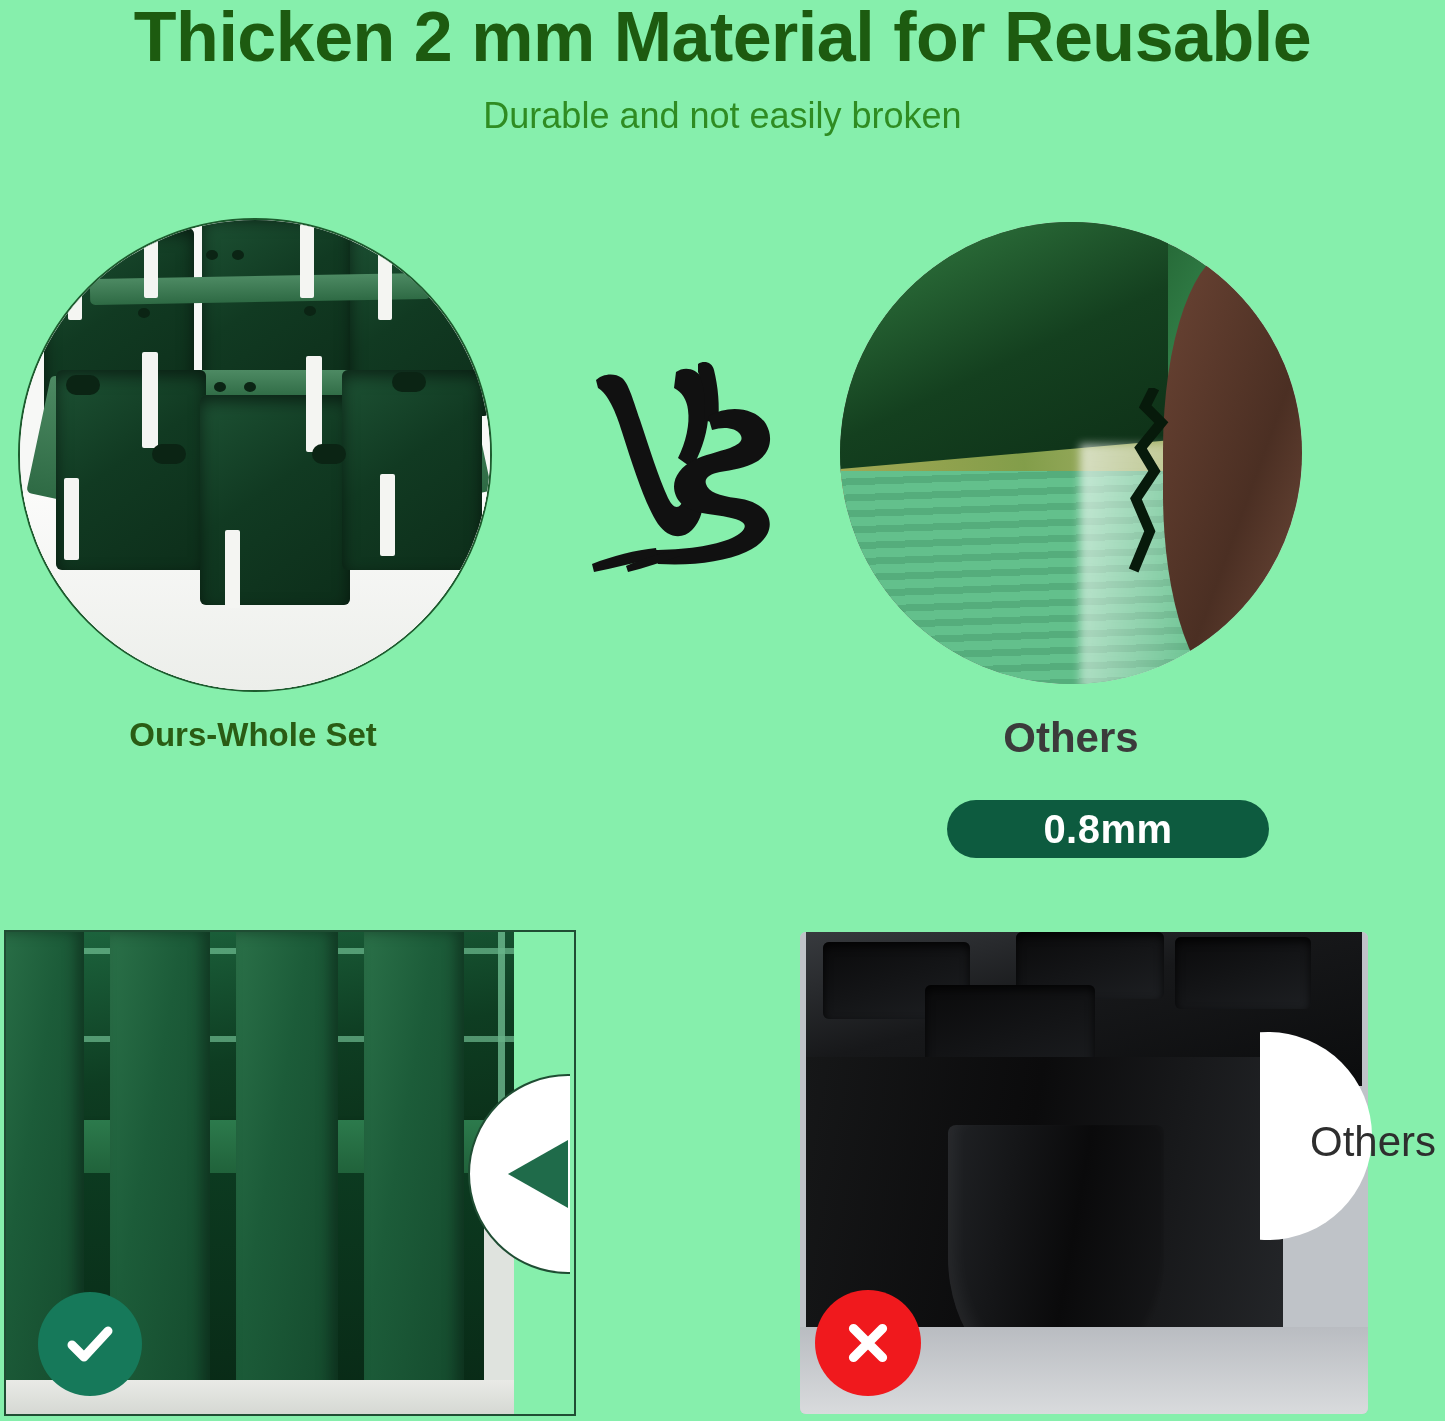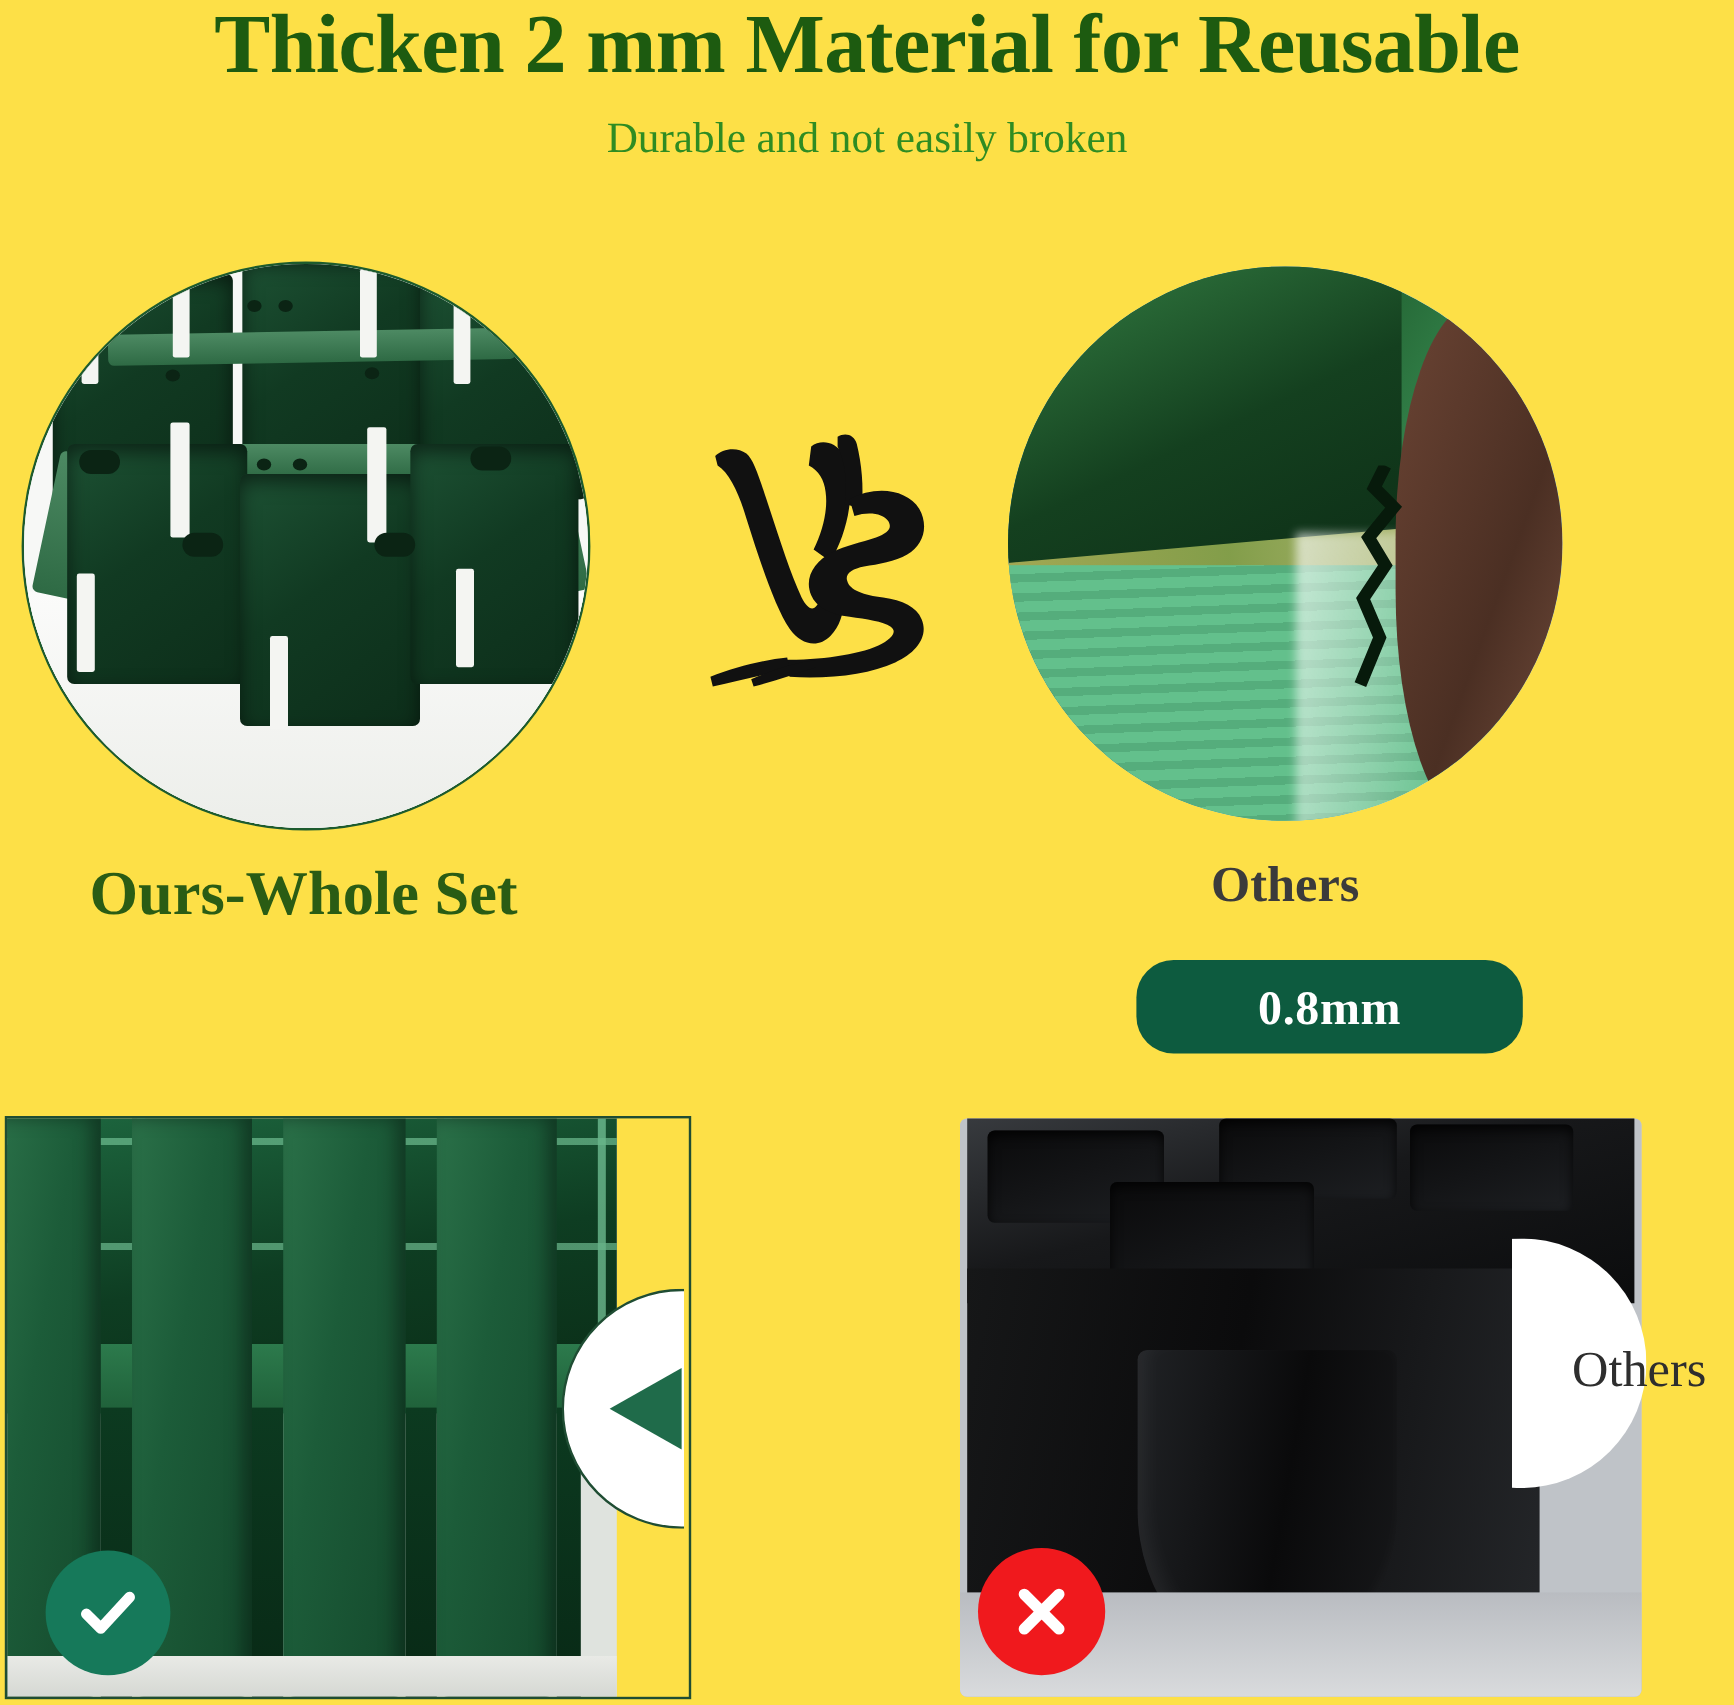--- a/index.html
+++ b/index.html
@@ -5,21 +5,21 @@
   html, body {
     margin: 0; padding: 0;
     background: #ffffff;
   }
   body {
     width: 1445px; height: 1421px;
     font-family: "Liberation Sans", sans-serif;
     overflow: hidden;
     position: relative;
   }
-  .page { position: relative; width: 1445px; height: 1421px; background:#fde047;font-family:Liberation Serif, serif; }
+  .page { position: relative; width: 1445px; height: 1421px; background:#86efac; }
 
   
   .headline {
     position: absolute; left: 0; top: 2px; width: 1445px;
     text-align: center;
     font-size: 70px;
     font-weight: bold;
     letter-spacing: -0.5px;
     color: #1d5b10;
     line-height: 1.02;
@@ -114,31 +114,31 @@
   }
 
   
   #vs-mark {
     position: absolute; left: 588px; top: 358px; width: 190px; height: 215px;
   }
 
   
   #ours-label {
     position:absolute; left: 18px; top: 716px; width: 470px;
-    text-align:center; font-size:52px; font-weight:bold; color:#2a5c14;
+    text-align:center; font-size:33px; font-weight:bold; color:#2a5c14;
     white-space:nowrap;
   }
   #others-label {
     position:absolute; left: 840px; top: 714px; width: 462px;
     text-align:center; font-size:42px; font-weight:bold; color:#3b3b3b;
     white-space:nowrap;
   }
   #thickness-badge {
     position:absolute; left: 947px; top: 800px;
-    width: 322px; height: 78px; border-radius: 31px;
+    width: 322px; height: 58px; border-radius: 31px;
     background: #0d5b3f;
     display:flex; align-items:center; justify-content:center;
     color:#ffffff; font-size:40px; font-weight:bold; letter-spacing:.5px;
   }
 
   
   #ours-panel {
     position: absolute; left: 4px; top: 930px;
     width: 572px; height: 486px;
   }

